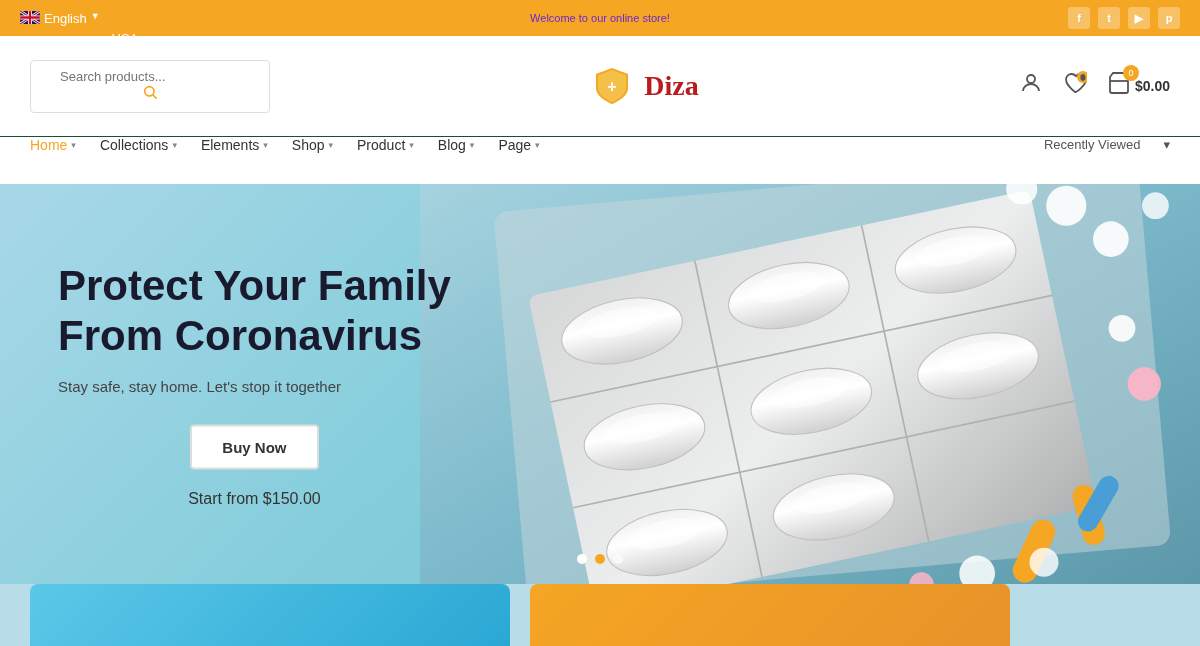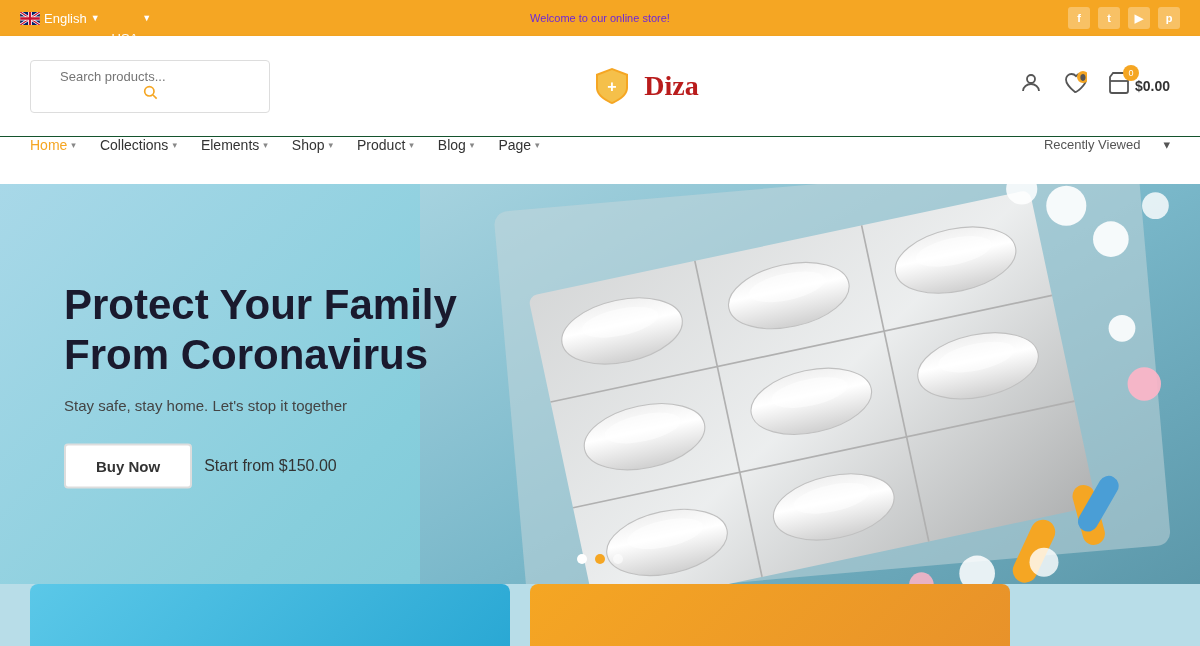--- a/index.html
+++ b/index.html
@@ -49,21 +49,21 @@
       border-radius: 3px;
       display: flex;
       align-items: center;
       justify-content: center;
       color: white;
       font-size: 11px;
       font-weight: bold;
     }
     .lang-flag {
       display: flex;
-      align-items: center;
+      align-items: flex-start;
       gap: 4px;
       cursor: pointer;
     }
     .dropdown-arrow {
       font-size: 9px;
       color: white;
     }
 
     
     .header {
@@ -202,42 +202,43 @@
     
     .hero {
       position: relative;
       height: 400px;
       background: linear-gradient(135deg, #a8d8e8 0%, #87cedc 40%, #7bc8d8 60%, #9ec5cf 100%);
       overflow: hidden;
       z-index: 5;
     }
     .hero-content {
       position: absolute;
-      left: 64px;
+      left: 58px;
       top: 50%;
       transform: translateY(-50%);
       z-index: 2;
     }
     .hero-title {
       font-size: 42px;
       font-weight: 800;
       color: #1a1a2e;
       line-height: 1.2;
       margin-bottom: 16px;
       max-width: 480px;
     }
     .hero-subtitle {
       font-size: 15px;
       color: #444;
       margin-bottom: 30px;
     }
     .hero-actions {
       display: flex;
       align-items: center;
-      gap: 12px;
+      gap: 20px;
+      flex-direction: column;
     }
     .btn-buy-now {
       background: white;
       border: 2px solid #ddd;
       color: #333;
       padding: 12px 30px;
       font-size: 15px;
       font-weight: 600;
       border-radius: 4px;
       cursor: pointer;

